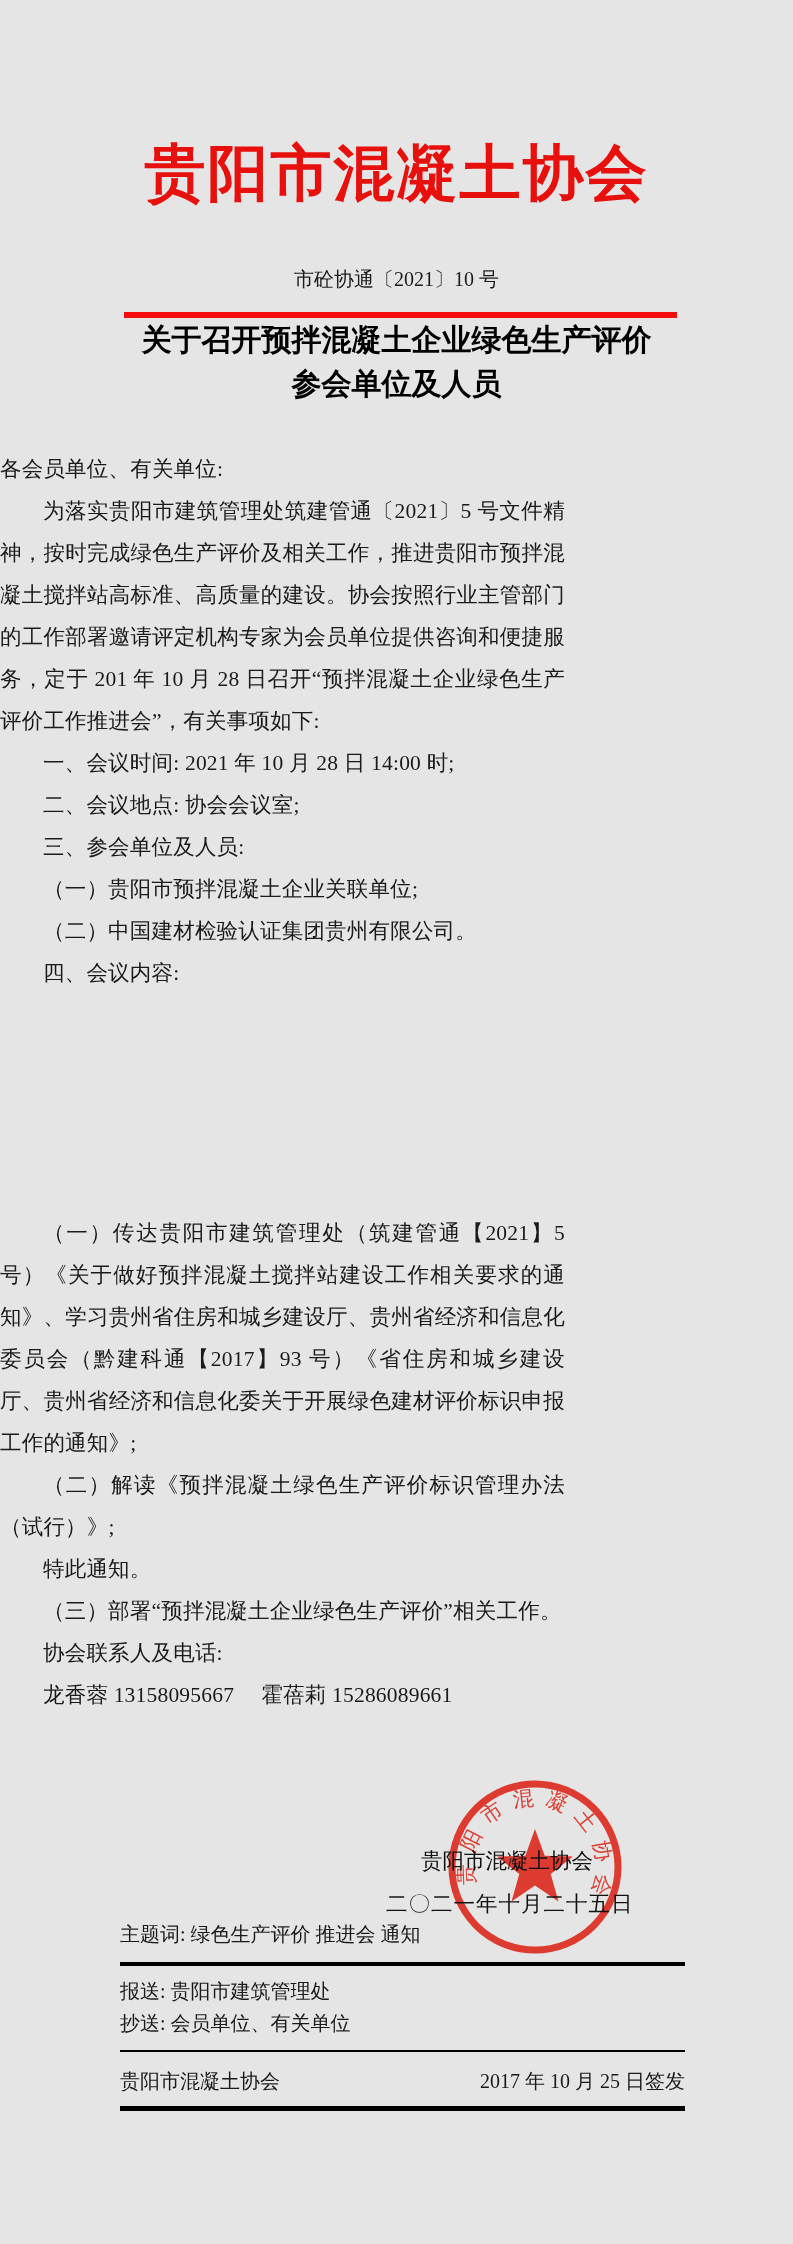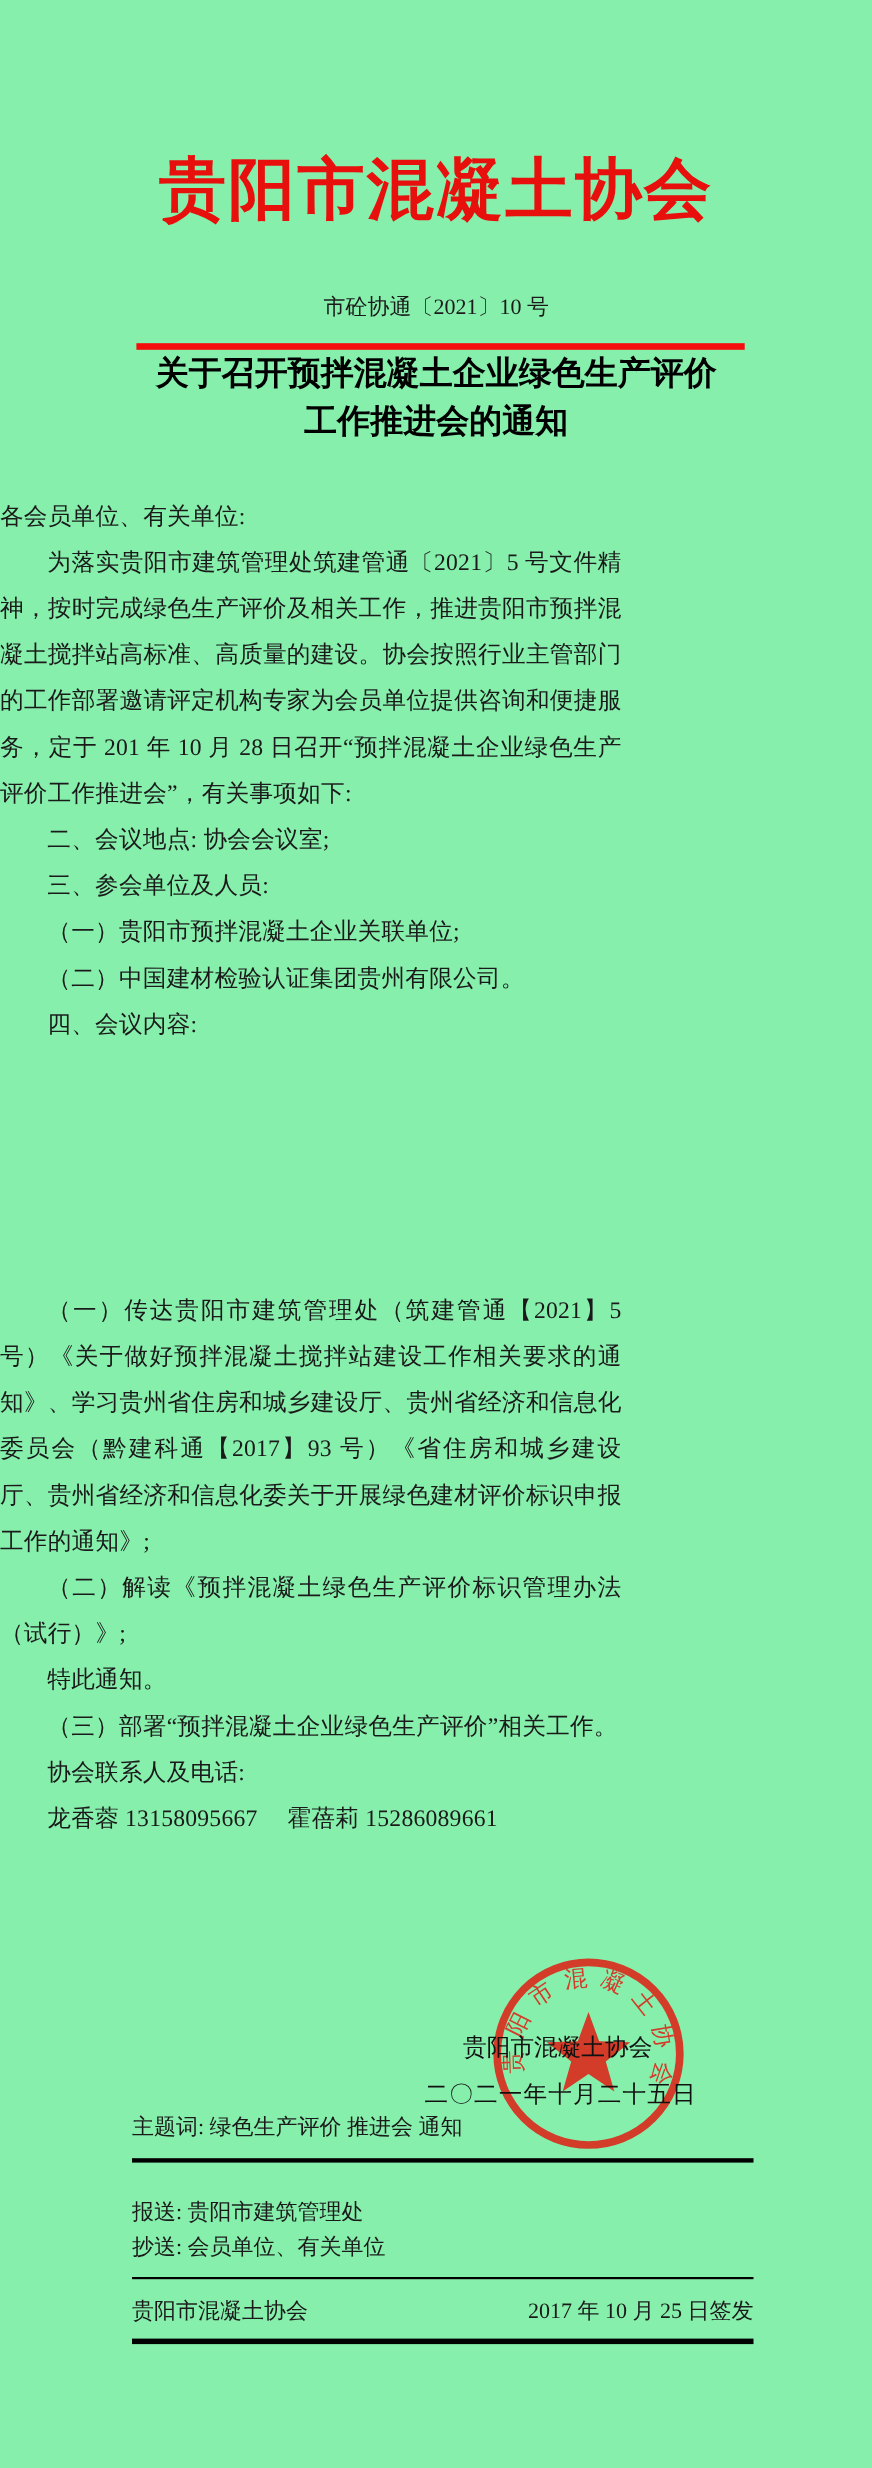--- a/index.html
+++ b/index.html
@@ -6,21 +6,21 @@
     --red-title:#e8100c;
     --red-line:#f50d0d;
     --seal-red:#dd2418;
     --ink:#1a1a1a;
   }
   html,body{margin:0;padding:0;background:#ffffff;}
   .page{
     position:relative;
     width:793px;height:2244px;
     margin:0 auto;
-    background:#86efac;
+    background:#e5e5e5;
     font-family:"Liberation Serif","DejaVu Serif",serif;
     color:var(--ink);
     overflow:hidden;
   }
   .org-title{
     padding-top:138px;
     text-align:center;
     font-size:61px;
     line-height:72px;
     font-weight:bold;
@@ -91,21 +91,21 @@
     left:120px;top:1920px;
     width:565px;
     font-size:20px;
     color:var(--ink);
   }
   .kw-row{line-height:28px;}
   .rule{background:#000;}
   .rule.thick{height:4px;margin-top:14px;}
   .rule.thin{height:2px;margin-top:12px;}
   .rule.bottom{height:5px;margin-top:10px;}
-  .send-row{margin-top:30px;line-height:30px;}
+  .send-row{margin-top:10px;line-height:30px;}
   .send-row + .send-row{margin-top:2px;}
   .issuer-row{
     margin-top:14px;
     display:flex;justify-content:space-between;
     line-height:30px;
   }
   .label{display:inline;}
 </style>
 </head>
 <body>
@@ -113,26 +113,27 @@
 <div class="page">
 
   <div class="org-title">贵阳市混凝土协会</div>
 
   <div class="doc-number">市砼协通〔2021〕10 号</div>
 
   <div class="red-line"></div>
 
   <div class="notice-title">
     <div>关于召开预拌混凝土企业绿色生产评价</div>
-    <div>工作推进会的通知</div>
+    <div>参会单位及人员</div>
   </div>
 
   <div class="body-block">
     <p class="para no-indent">各会员单位、有关单位:</p>
     <p class="para">为落实贵阳市建筑管理处筑建管通〔2021〕5 号文件精神，按时完成绿色生产评价及相关工作，推进贵阳市预拌混凝土搅拌站高标准、高质量的建设。协会按照行业主管部门的工作部署邀请评定机构专家为会员单位提供咨询和便捷服务，定于 201 年 10 月 28 日召开“预拌混凝土企业绿色生产评价工作推进会”，有关事项如下:</p>
+    <p class="para">一、会议时间: 2021 年 10 月 28 日 14:00 时;</p>
     <p class="para">二、会议地点: 协会会议室;</p>
     <p class="para">三、参会单位及人员:</p>
     <p class="para">（一）贵阳市预拌混凝土企业关联单位;</p>
     <p class="para">（二）中国建材检验认证集团贵州有限公司。</p>
     <p class="para">四、会议内容:</p>
 
     <div class="gap-spacer"></div>
 
     <p class="para">（一）传达贵阳市建筑管理处（筑建管通【2021】5 号）《关于做好预拌混凝土搅拌站建设工作相关要求的通知》、学习贵州省住房和城乡建设厅、贵州省经济和信息化委员会（黔建科通【2017】93 号）《省住房和城乡建设厅、贵州省经济和信息化委关于开展绿色建材评价标识申报工作的通知》;</p>
     <p class="para">（二）解读《预拌混凝土绿色生产评价标识管理办法（试行）》;</p>

